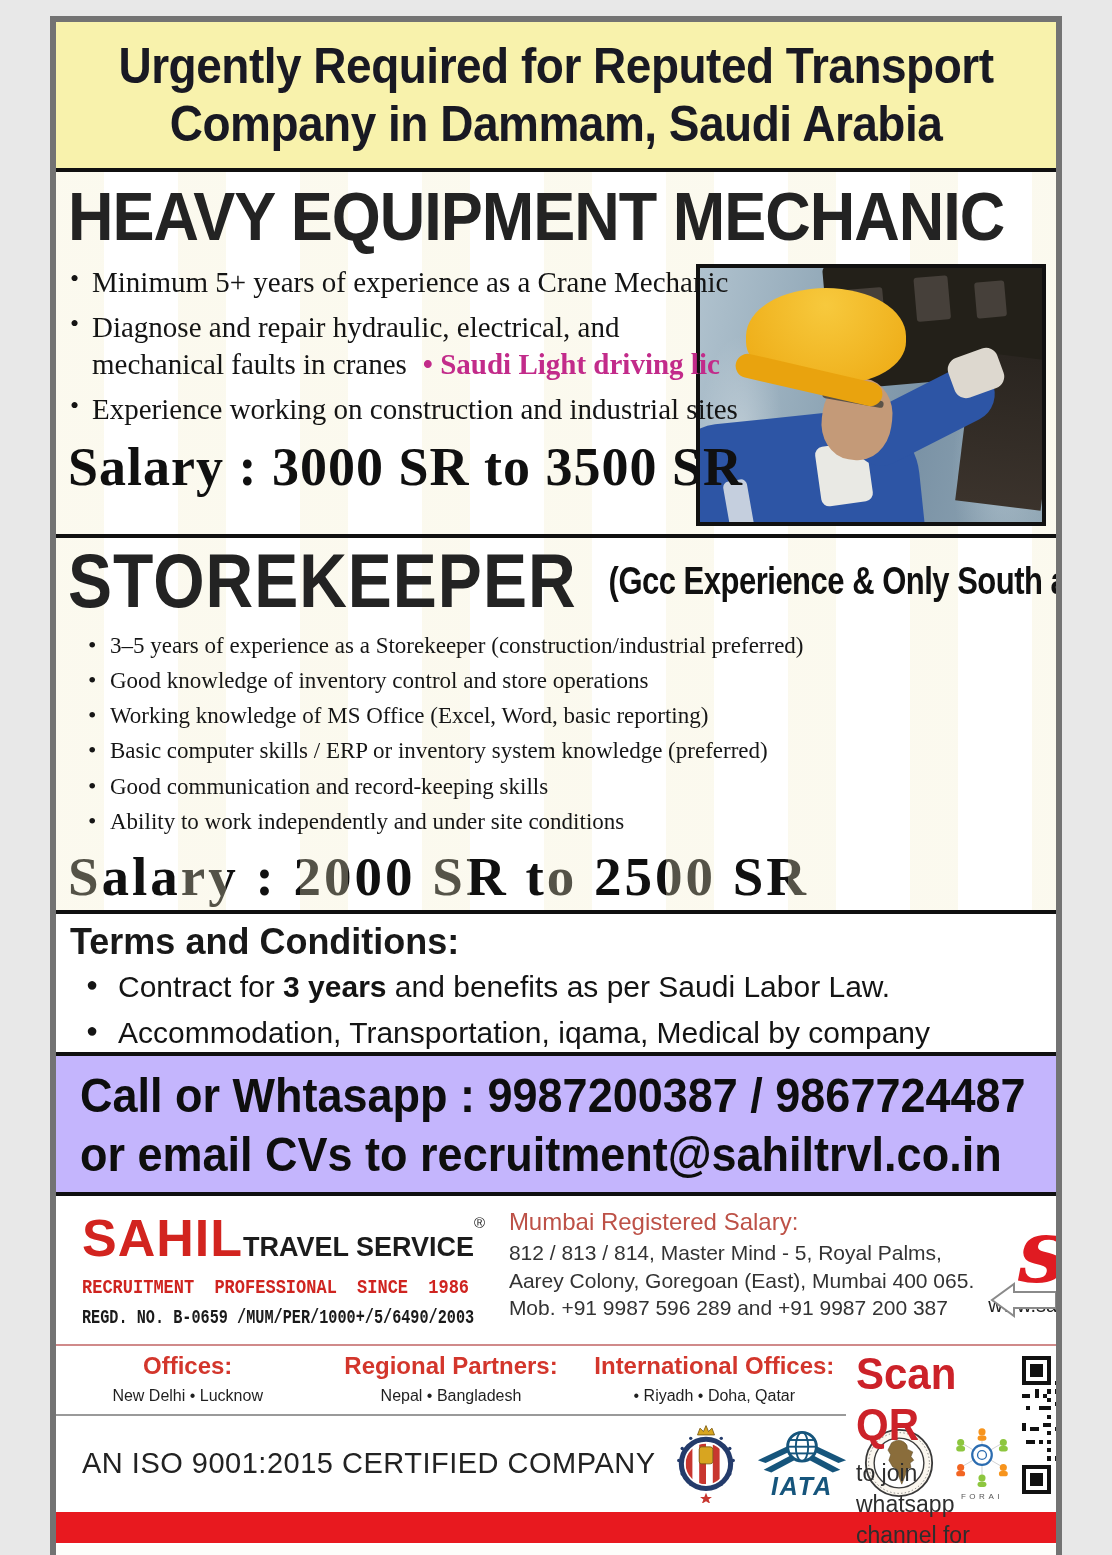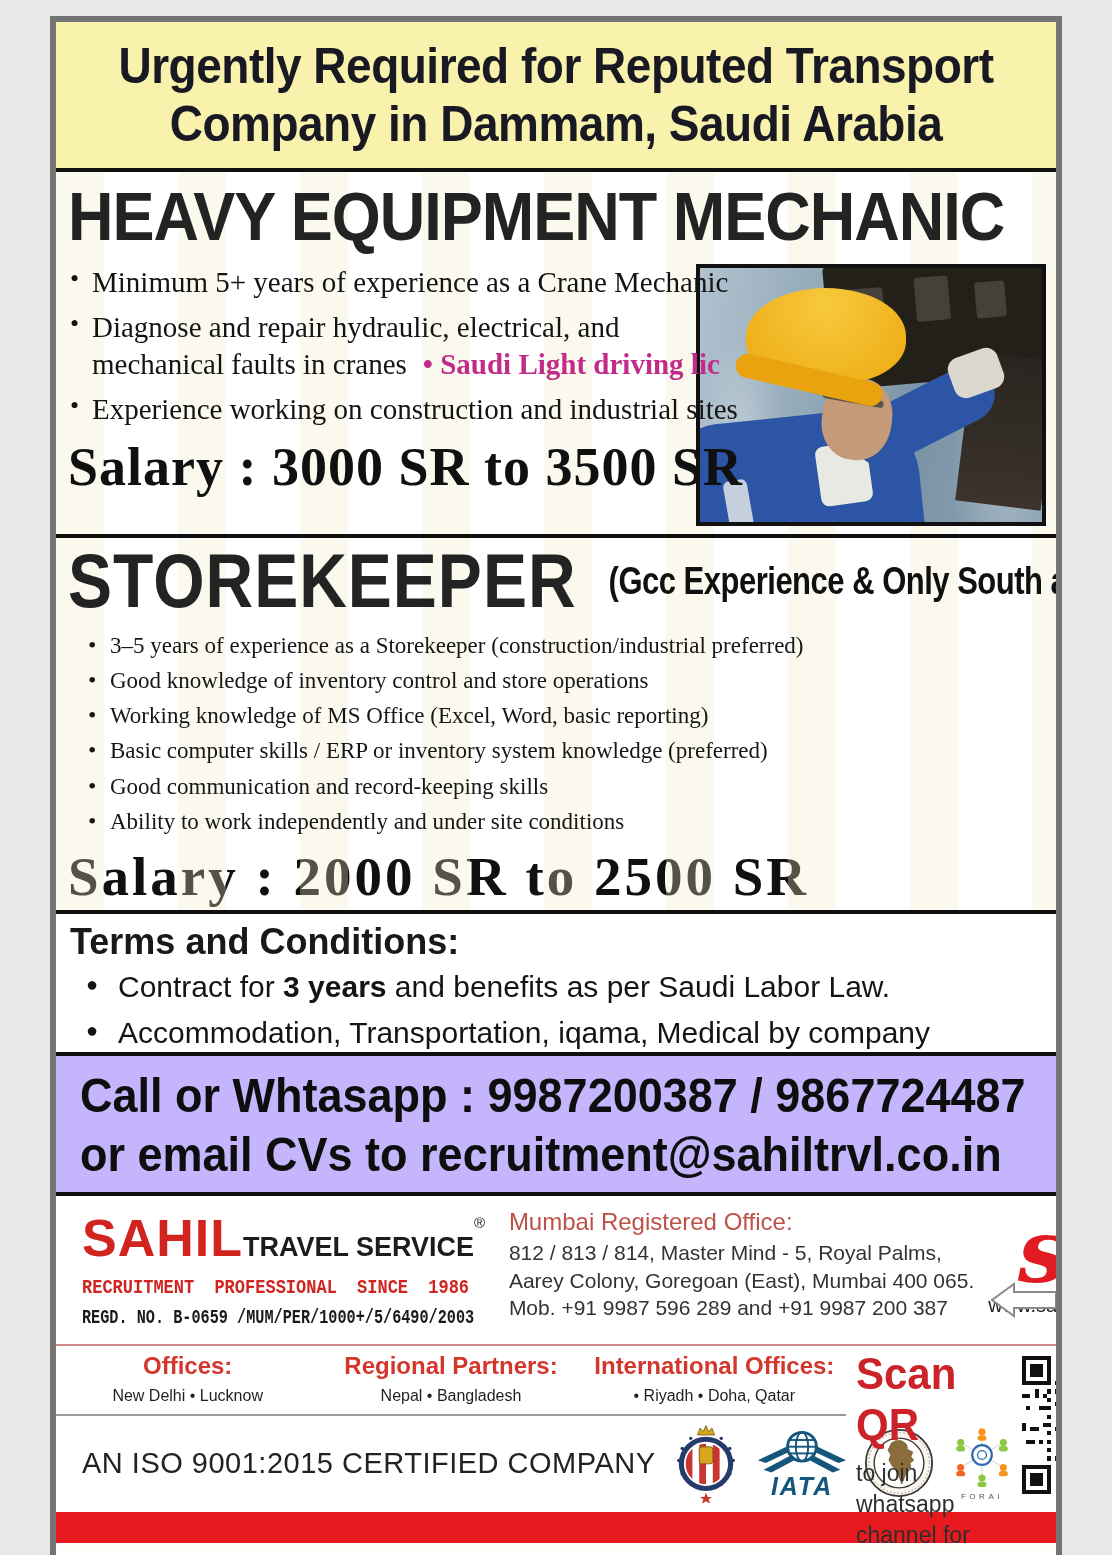--- a/index.html
+++ b/index.html
@@ -202,21 +202,21 @@
     <div class="f-top">
       <div class="f-brand">
         <div class="brand-line">
           <span class="sahil">SAHIL</span><span class="tservice">TRAVEL SERVICE</span><span class="regmark">®</span>
         </div>
         <div class="tagline">RECRUITMENT PROFESSIONAL SINCE 1986</div>
         <div class="regd">REGD. NO. B-0659 /MUM/PER/1000+/5/6490/2003</div>
       </div>
       <div class="f-div"></div>
       <div class="f-office">
-        <div class="office-h">Mumbai Registered Office:</div>
+        <div class="office-h">Mumbai Registered Salary:</div>
         <div class="office-line">812 / 813 / 814, Master Mind - 5, Royal Palms,</div>
         <div class="office-line">Aarey Colony, Goregoan (East), Mumbai 400 065.</div>
         <div class="office-line">Mob. +91 9987 596 289 and +91 9987 200 387</div>
       </div>
       <div class="f-div"></div>
       <div class="f-sts">
         <svg class="sts-arrow" width="70" height="40" viewBox="0 0 70 40">
           <polygon points="68,12 26,12 26,4 4,20 26,36 26,28 68,28" fill="#fff" stroke="#8a8a8a" stroke-width="2"></polygon>
         </svg>
         <div class="sts-word">sts</div>

